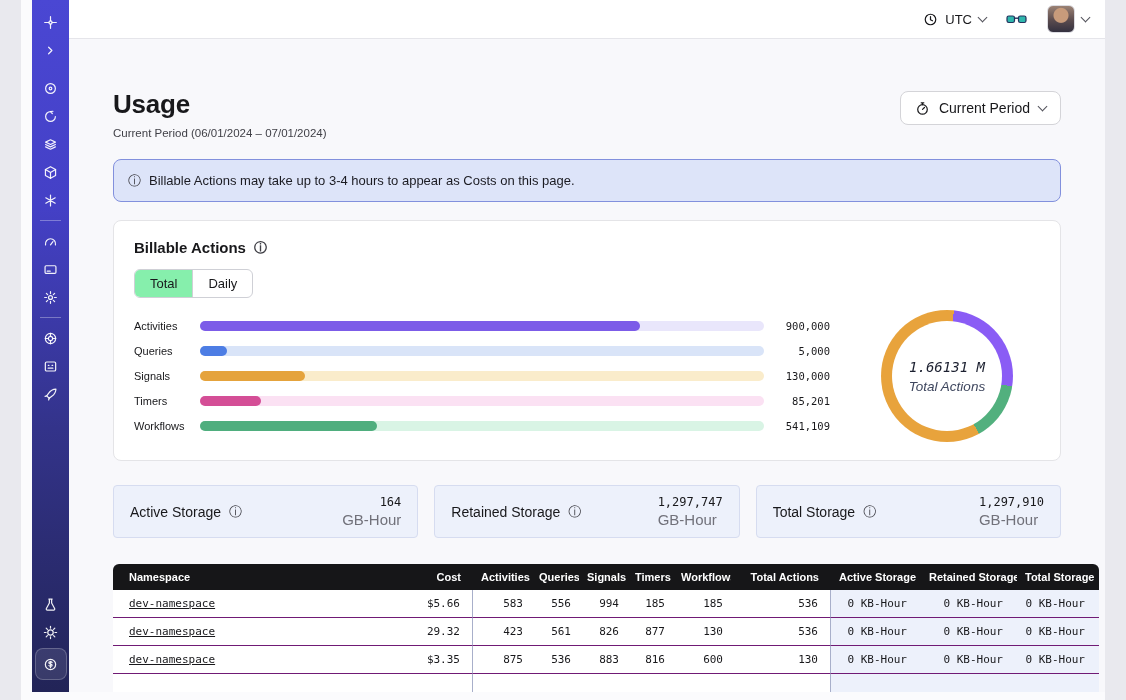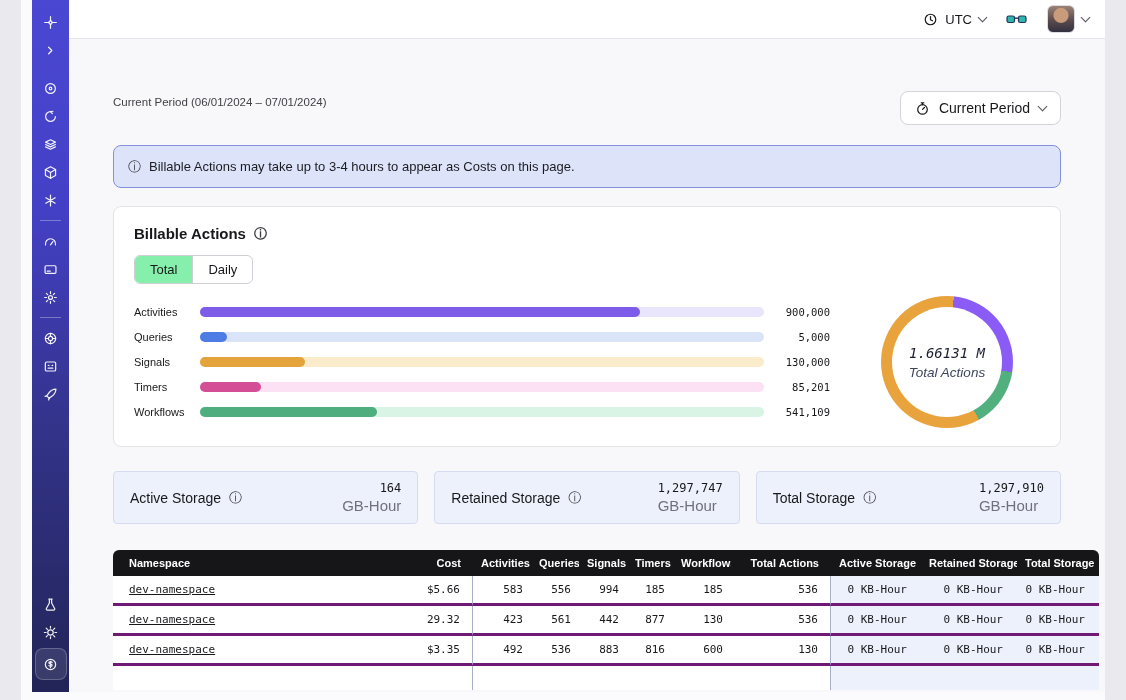--- a/index.html
+++ b/index.html
@@ -71,21 +71,21 @@
   .scard-unit{font-size:15px;color:#71717a;text-align:left;margin-top:2px;}
 
   .table-wrap{margin-top:26px;}
   table{width:100%;border-collapse:separate;border-spacing:0;table-layout:fixed;}
   th{background:#161618;color:#fff;font-size:11px;font-weight:600;padding:7px 8px;text-align:right;
     white-space:nowrap;overflow:hidden;}
   th:first-child{text-align:left;padding-left:16px;border-top-left-radius:6px;}
   th:last-child{border-top-right-radius:6px;padding-right:14px;}
   th.pr{padding-right:12px;}
   td{background:#fff;font-family:"DejaVu Sans Mono",monospace;font-size:11px;padding:7px 8px;text-align:right;
-    border-bottom:3px solid #701a75;white-space:nowrap;overflow:hidden;}
+    border-bottom:1px solid #701a75;white-space:nowrap;overflow:hidden;}
   td:first-child{text-align:left;padding-left:16px;}
   td.pr{padding-right:12px;}
   td.c-storage{background:#edf1fb;padding-right:14px;}
   td.div-r{border-right:1px solid #a8afca;}
   a.ns{color:#18181b;text-decoration:underline;cursor:pointer;}
   tr.partial td{border-bottom:none;height:10px;}
 </style>
 </head>
 <body>
 
@@ -247,20 +247,21 @@
       <div class="avatar-wrap">
         <span class="avatar"></span>
         <span class="chev"></span>
       </div>
     </header>
 
     <div class="content">
 
       <div class="page-head">
         <div>
+          <div class="page-title">Usage</div>
           <div class="page-sub">Current Period (06/01/2024 – 07/01/2024)</div>
         </div>
         <button class="period-btn">
           <span class="sb-ico" id="stopwatchIcon">
               <svg width="15" height="15" viewBox="0 0 16 16" fill="none" stroke="currentColor" stroke-width="1.3" stroke-linecap="round" stroke-linejoin="round">
                 <circle cx="8" cy="9" r="5.1"></circle>
                 <path d="M6.6 1.9h2.8M8 1.9v2M8 9l2.1-2.1"></path>
               </svg>
             </span>
           <span>Current Period</span>
@@ -406,32 +407,32 @@
                 <td class="div-r pr">536</td>
                 <td class="c-storage">0 KB-Hour</td>
                 <td class="c-storage">0 KB-Hour</td>
                 <td class="c-storage">0 KB-Hour</td>
               </tr>
               <tr>
                 <td><a class="ns">dev-namespace</a></td>
                 <td class="div-r pr">29.32</td>
                 <td>423</td>
                 <td>561</td>
-                <td>442</td>
+                <td>826</td>
                 <td>877</td>
                 <td>130</td>
                 <td class="div-r pr">536</td>
                 <td class="c-storage">0 KB-Hour</td>
                 <td class="c-storage">0 KB-Hour</td>
                 <td class="c-storage">0 KB-Hour</td>
               </tr>
               <tr>
                 <td><a class="ns">dev-namespace</a></td>
                 <td class="div-r pr">$3.35</td>
-                <td>492</td>
+                <td>875</td>
                 <td>536</td>
                 <td>883</td>
                 <td>816</td>
                 <td>600</td>
                 <td class="div-r pr">130</td>
                 <td class="c-storage">0 KB-Hour</td>
                 <td class="c-storage">0 KB-Hour</td>
                 <td class="c-storage">0 KB-Hour</td>
               </tr>
               <tr class="partial">

